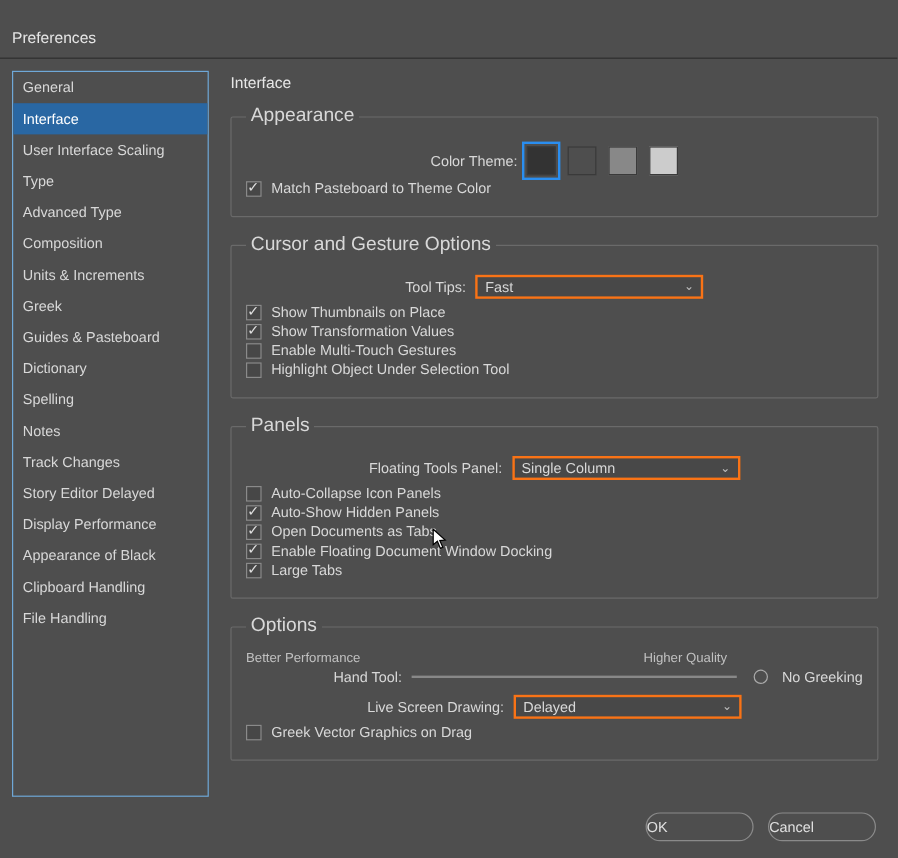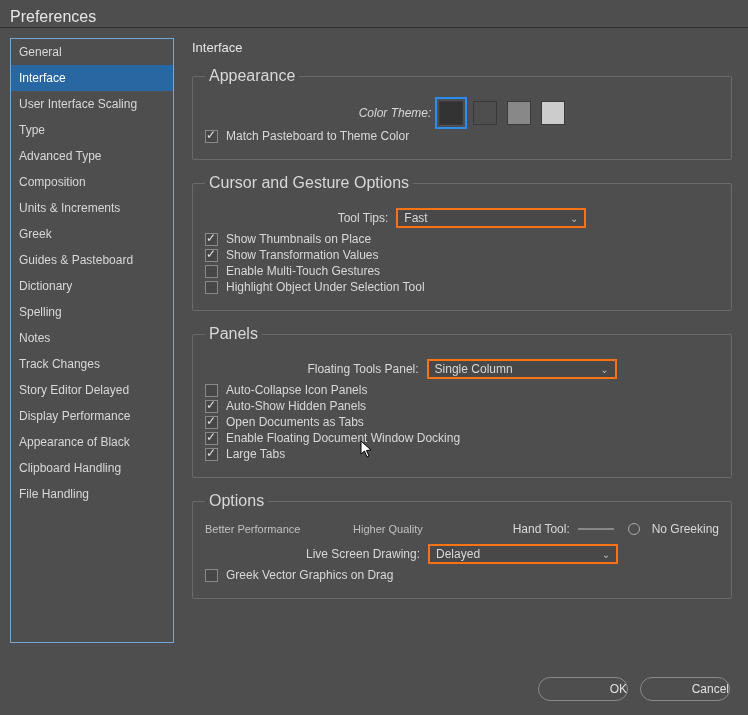--- a/index.html
+++ b/index.html
@@ -15,22 +15,22 @@
   .window {
     width: 748px;
     height: 715px;
     background: #4e4e4e;
     display: flex;
     flex-direction: column;
   }
   .titlebar {
     background: #4e4e4e;
     color: #e6e6e6;
-    padding: 8px 10px;
-    font-size: 16px;
+    padding: 24px 10px;
+    font-size: 13px;
     border-bottom: 1px solid #2f2f2f;
     height: 28px;
   }
   .body {
     flex: 1;
     display: flex;
     padding: 10px 10px 0 10px;
     gap: 18px;
   }
   .sidebar {
@@ -77,21 +77,20 @@
   .row {
     display: flex;
     align-items: center;
     margin: 4px 0;
     gap: 8px;
   }
   .row-center { justify-content: center; }
   .label-right {
     width: 170px;
     color: #d8d8d8;
-    font-style: italic;
   }
   .swatch-row {
     display: flex;
     gap: 10px;
     align-items: center;
   }
   .swatch {
     width: 24px; height: 24px;
     border: 1px solid #3a3a3a;
     cursor: pointer;
@@ -132,24 +131,23 @@
     align-items: center;
     justify-content: space-between;
     cursor: pointer;
   }
   .select .chev {
     font-size: 10px;
     color: #bcbcbc;
   }
   .slider-area {
     display: flex;
-    flex-direction: row;
-    align-items: center;
+    flex-direction: column;
     width: 100%;
-    gap: 17px;
+    gap: 2px;
   }
   .slider-labels {
     display: flex;
     justify-content: space-between;
     width: 78%;
     font-size: 11px;
     color: #c0c0c0;
   }
   .slider-row {
     display: flex;
@@ -177,21 +175,21 @@
     justify-content: flex-end;
     gap: 12px;
     padding: 10px 18px 14px 0;
   }
   .btn {
     background: #4e4e4e;
     border: 1px solid #8a8a8a;
     color: #e0e0e0;
     padding: 4px 0;
     width: 90px;
-    text-align: right;
+    text-align: left;
     border-radius: 12px;
     cursor: pointer;
   }
   .cursor {
     position: absolute;
     left: 360px;
     top: 440px;
     pointer-events: none;
   }
   .cursor svg { width: 14px; height: 18px; }

